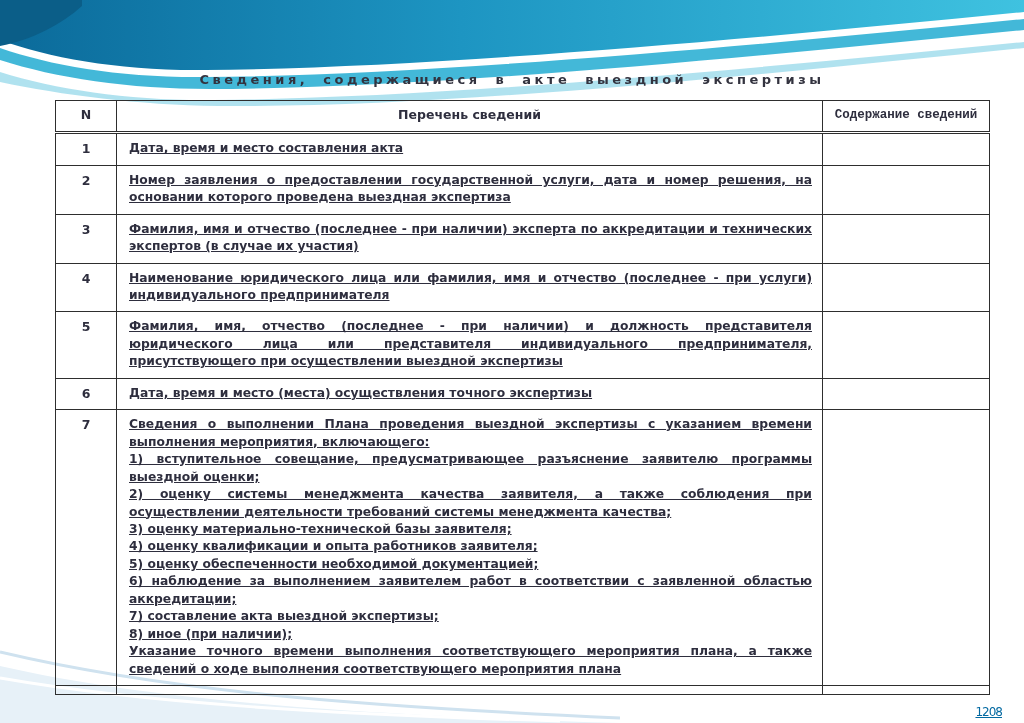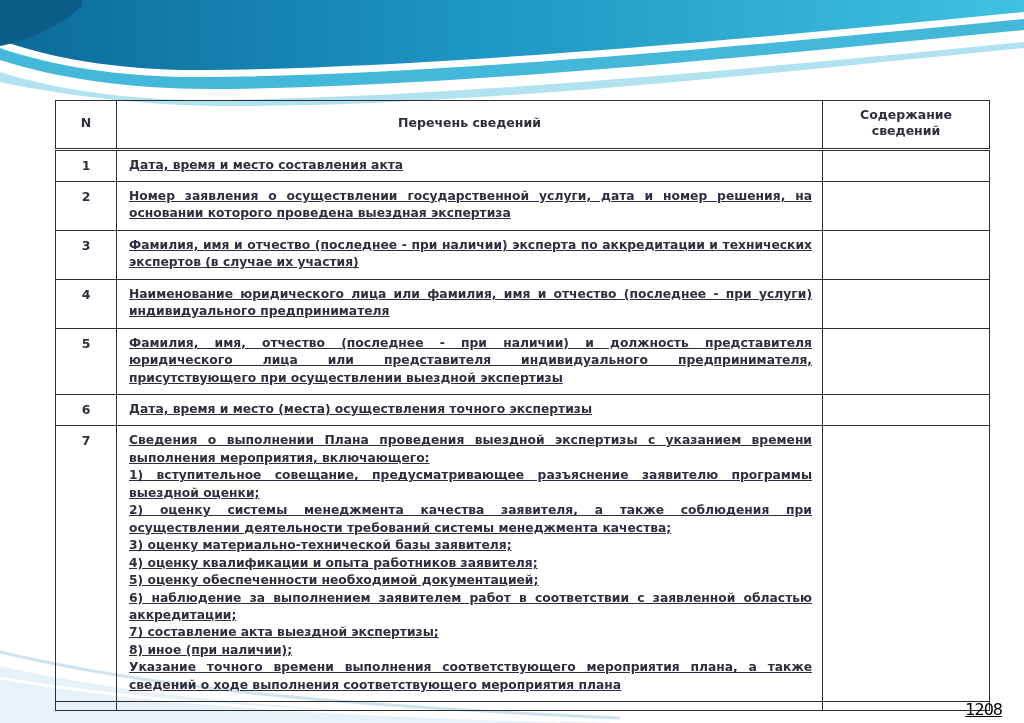--- a/index.html
+++ b/index.html
@@ -39,21 +39,21 @@
   .info-table thead th {
     font-size:12.5px;
     font-weight:bold;
     padding:6px 4px 8px 4px;
     text-align:center;
     vertical-align:middle;
     border-bottom:3px double #2e2e2e;
     line-height:1.3;
   }
   .col-n   { width:52px; }
-  .col-content { width:158px; }
+  .col-content { width:158px;font-family:Liberation Mono, monospace; }
 
   td.num {
     text-align:center;
     font-weight:bold;
     font-size:12.5px;
     padding:7px 2px;
   }
   td.txt {
     font-weight:bold;
     font-size:12.3px;
@@ -62,23 +62,23 @@
     text-align:justify;
     white-space:pre-line;
     text-decoration:underline;
   }
   td.content-cell { background:#ffffff; }
   tr.empty-row td { height:8px; padding:0; }
 
   .page-number {
     position:absolute;
     right:22px; bottom:4px;
-    font-size:16px;
+    font-size:12px;
     letter-spacing:-1px;
-    color:#000000;
+    color:#0369a1;
     text-decoration:underline;
   }
 </style>
 </head>
 <body>
 
 <div class="slide">
 
   <svg class="top-wave" width="1024" height="120" viewBox="0 0 1024 120">
     <defs>
@@ -93,38 +93,39 @@
     <path d="M0,48 C52,66 122,78 206,77 C430,75 740,47 1024,19 V30 C740,58 436,88 210,89 C128,89 56,78 0,60 Z" fill="#2fb0d4" opacity="0.9"></path>
     <path d="M0,72 C58,90 132,101 214,100 C436,98 740,70 1024,42 V48 C744,76 444,108 218,106 C138,105 62,95 0,82 Z" fill="#8fd5e8" opacity="0.7"></path>
   </svg>
 
   <svg class="bottom-wave" width="620" height="85" viewBox="0 0 620 85">
     <path d="M0,85 L0,28 C150,62 340,76 620,85 Z" fill="#e7f1f8"></path>
     <path d="M0,14 C160,52 350,68 620,80" fill="none" stroke="#cfe2ef" stroke-width="3"></path>
     <path d="M0,40 C150,66 330,76 560,83" fill="none" stroke="#ffffff" stroke-width="3"></path>
   </svg>
 
+  <div class="title">Сведения, содержащиеся в акте выездной экспертизы</div>
 
   <table class="info-table">
     <thead>
       <tr>
         <th class="col-n">N</th>
         <th>Перечень сведений</th>
         <th class="col-content">Содержание сведений</th>
       </tr>
     </thead>
     <tbody>
       <tr>
         <td class="num">1</td>
         <td class="txt">Дата, время и место составления акта</td>
         <td class="content-cell"></td>
       </tr>
       <tr>
         <td class="num">2</td>
-        <td class="txt">Номер заявления о осуществлении государственной услуги, дата и номер решения, на основании которого проведена выездная экспертиза</td>
+        <td class="txt">Номер заявления о предоставлении государственной услуги, дата и номер решения, на основании которого проведена выездная экспертиза</td>
         <td class="content-cell"></td>
       </tr>
       <tr>
         <td class="num">3</td>
         <td class="txt">Фамилия, имя и отчество (последнее - при наличии) эксперта по аккредитации и технических экспертов (в случае их участия)</td>
         <td class="content-cell"></td>
       </tr>
       <tr>
         <td class="num">4</td>
         <td class="txt">Наименование юридического лица или фамилия, имя и отчество (последнее - при услуги) индивидуального предпринимателя</td>

